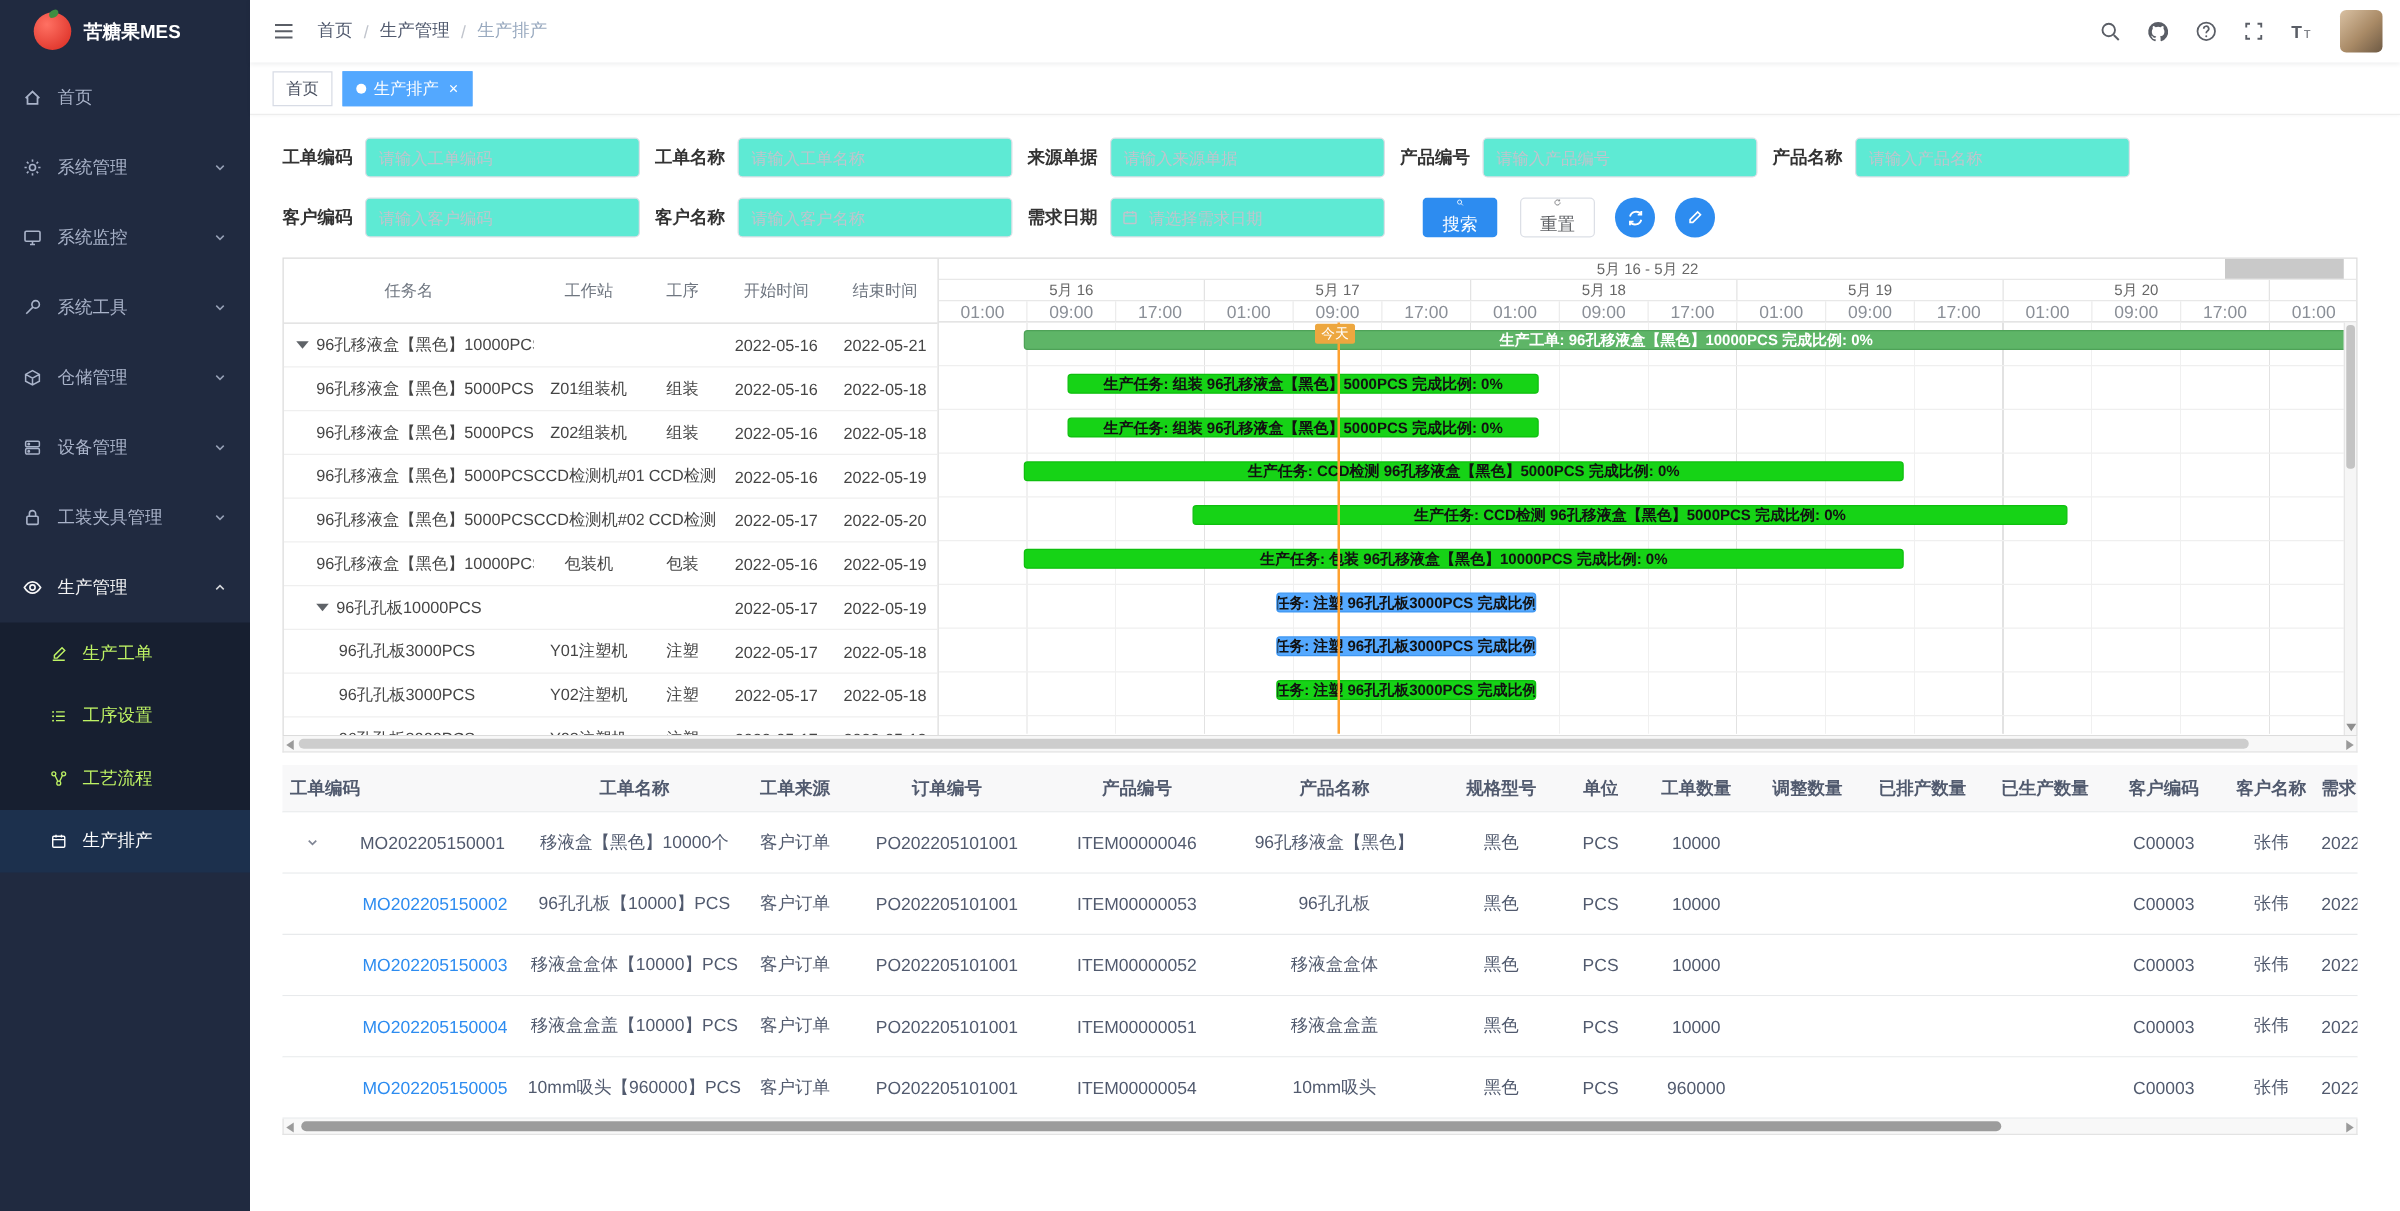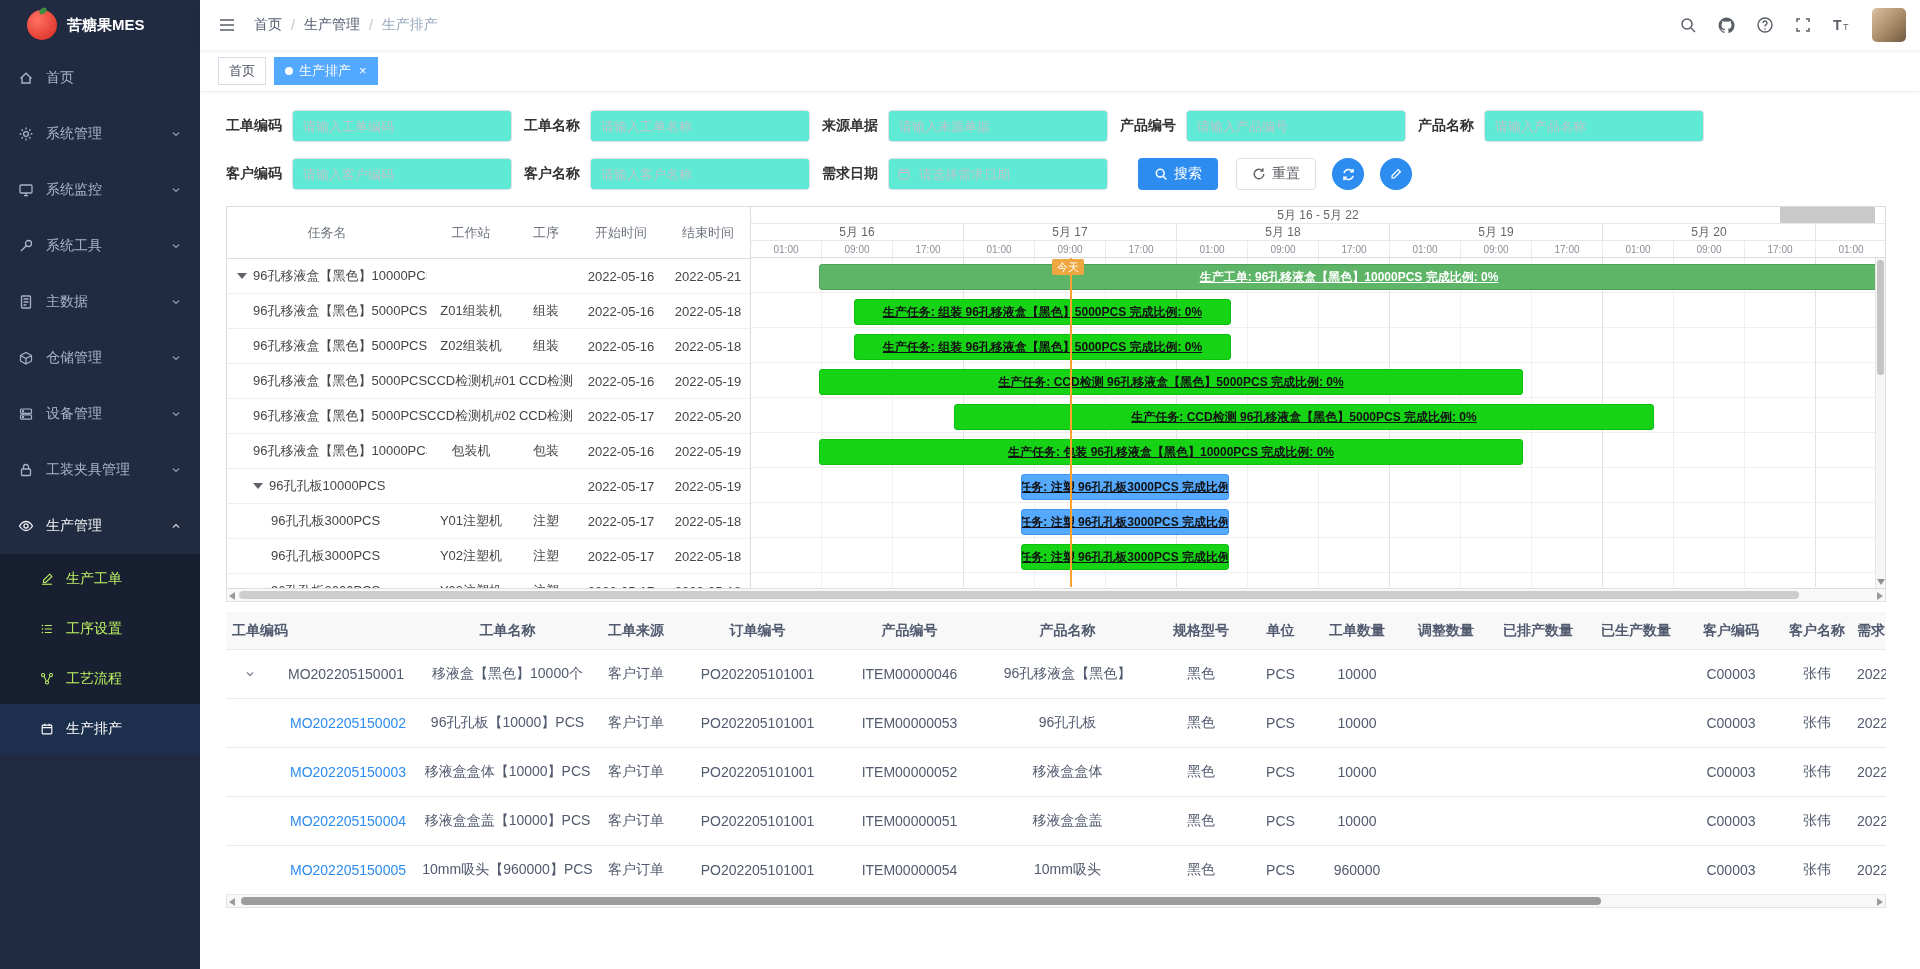--- a/index.html
+++ b/index.html
@@ -44,21 +44,21 @@
 
   
   .f-row{display:flex;align-items:center;margin-bottom:16px;}
   .f-item{display:flex;align-items:center;margin-right:12px;}
   .f-item label{font-size:14px;font-weight:bold;color:#333;margin-right:10px;white-space:nowrap;}
   .f-item input{width:220px;height:32px;border:1px solid #dcdfe6;border-radius:4px;padding:0 10px;font-size:13px;color:#606266;outline:none;background:#5eead4;}
   .f-item input::placeholder{color:#c0c4cc;}
   .date-wrap{position:relative;}
   .date-wrap input{padding-left:30px;}
   .date-wrap .cal{position:absolute;left:9px;top:9px;color:#c0c4cc;}
-  .btn{height:32px;border-radius:4px;display:inline-flex;align-items:center;gap:6px;font-size:14px;padding:0 15px;cursor:pointer;border:1px solid transparent;white-space:nowrap;}
+  .btn{height:32px;border-radius:4px;display:inline-flex;align-items:center;gap:6px;font-size:14px;padding:0 15px;cursor:pointer;border:1px solid transparent;white-space:nowrap;flex-direction:column;}
   .btn-primary{background:#2d8cf0;color:#fff;margin-left:18px;}
   .btn-plain{background:#fff;border-color:#dcdfe6;color:#606266;margin-left:18px;}
   .btn-circle{width:32px;height:32px;border-radius:50%;background:#2d8cf0;color:#fff;display:inline-flex;align-items:center;justify-content:center;margin-left:16px;cursor:pointer;border:none;}
 
   
   .gantt{width:1660px;border:1px solid #dcdcdc;display:flex;background:#fff;}
   .g-left{width:524px;min-width:524px;border-right:1px solid #dcdcdc;}
   .g-lhead{height:52px;display:flex;align-items:center;border-bottom:1px solid #dcdcdc;color:#6f7680;font-size:13px;}
   .c{flex-shrink:0;text-align:center;white-space:nowrap;overflow:hidden;}
   .c-name{width:200px;}.c-ws{width:88px;}.c-proc{width:62px;}.c-start{width:88px;}.c-end{width:86px;}
@@ -68,26 +68,26 @@
   .ind0{padding-left:10px;}.ind1{padding-left:26px;}.ind2{padding-left:26px;}.ind3{padding-left:44px;}
   .tri{width:0;height:0;border-left:5px solid transparent;border-right:5px solid transparent;border-top:6px solid #5f6368;flex-shrink:0;cursor:pointer;}
 
   .g-right{flex:1;position:relative;overflow:hidden;}
   .g-range{height:17px;line-height:17px;text-align:center;font-size:12px;color:#666;border-bottom:1px solid #e8e8e8;position:relative;}
   .g-range .grey{position:absolute;right:10px;top:0;width:95px;height:100%;background:#c9c9c9;}
   .g-days{display:flex;height:17px;border-bottom:1px solid #e8e8e8;}
   .g-day{width:213px;flex-shrink:0;text-align:center;font-size:12px;color:#666;line-height:17px;border-right:1px solid #e3e3e3;}
   .g-day-partial{width:71px;}
   .g-hours{display:flex;height:17px;border-bottom:1px solid #dcdcdc;}
-  .g-hour{width:71px;flex-shrink:0;text-align:center;font-size:10px;color:#8a8f97;line-height:17px;border-right:1px solid #ececec;}
+  .g-hour{width:71px;flex-shrink:0;text-align:center;font-size:14px;color:#8a8f97;line-height:17px;border-right:1px solid #ececec;}
   .g-body{position:relative;height:329px;background-image:
      repeating-linear-gradient(to right,transparent 0,transparent 212px,#e2e2e2 212px,#e2e2e2 213px),
      repeating-linear-gradient(to right,transparent 0,transparent 70px,#f0f0f0 70px,#f0f0f0 71px);}
   .g-row{height:35px;border-bottom:1px solid #efefef;position:relative;}
-  .bar{position:absolute;top:6px;height:26px;border-radius:3px;display:flex;align-items:center;justify-content:center;font-size:12px;font-weight:bold;white-space:nowrap;overflow:hidden;padding:0 4px;z-index:2;cursor:pointer;text-decoration:underline;}
+  .bar{position:absolute;top:6px;height:16px;border-radius:3px;display:flex;align-items:center;justify-content:center;font-size:12px;font-weight:bold;white-space:nowrap;overflow:hidden;padding:0 4px;z-index:2;cursor:pointer;}
   .bar-wo{background:#5eb567;border:1px solid #4ea257;color:#fff;}
   .bar-task{background:#16d316;border:1px solid #0fbf0f;color:#111;}
   .bar-sel{background:#55a9ff;border:1px solid #3f97f2;color:#111;}
   .today-line{position:absolute;top:0;bottom:0;left:319px;width:2px;background:#ffa12f;z-index:6;}
   .today-tag{position:absolute;left:301px;top:1px;z-index:7;background:#eda73f;color:#fff;font-size:11px;line-height:16px;padding:0 5px;border-radius:2px;}
   .vscroll{position:absolute;top:51px;right:0;bottom:0;width:10px;background:#f6f6f6;border-left:1px solid #e6e6e6;z-index:8;}
   .vthumb{position:absolute;top:2px;left:1px;width:7px;height:115px;background:#c4c4c4;border-radius:3px;cursor:pointer;}
   .varrow{position:absolute;bottom:3px;left:1px;width:0;height:0;border-left:4px solid transparent;border-right:4px solid transparent;border-top:6px solid #8f8f8f;cursor:pointer;}
 
   .hscroll{width:1660px;height:13px;border:1px solid #e3e3e3;border-top:none;background:#f8f8f8;position:relative;}
@@ -147,30 +147,20 @@
         <svg class="chev" width="12" height="12" viewBox="0 0 16 16" fill="none" stroke="currentColor" stroke-width="1.6">
             <path d="M4 6 L8 10 L12 6"></path>
           </svg>
       </div>
       <div class="menu-item">
         <svg width="16" height="16" viewBox="0 0 16 16" fill="none" stroke="currentColor" stroke-width="1.3">
             <circle cx="10.5" cy="5.5" r="3"></circle>
             <path d="M3 13 L8.3 7.7"></path>
           </svg>
         <span class="mi-label">系统工具</span>
-        <svg class="chev" width="12" height="12" viewBox="0 0 16 16" fill="none" stroke="currentColor" stroke-width="1.6">
-            <path d="M4 6 L8 10 L12 6"></path>
-          </svg>
-      </div>
-      <div class="menu-item">
-        <svg width="16" height="16" viewBox="0 0 16 16" fill="none" stroke="currentColor" stroke-width="1.3">
-            <rect x="3.5" y="2" width="9" height="12" rx="1"></rect>
-            <path d="M5.5 5 H10.5 M5.5 8 H10.5 M5.5 11 H8.5"></path>
-          </svg>
-        <span class="mi-label">主数据</span>
         <svg class="chev" width="12" height="12" viewBox="0 0 16 16" fill="none" stroke="currentColor" stroke-width="1.6">
             <path d="M4 6 L8 10 L12 6"></path>
           </svg>
       </div>
       <div class="menu-item">
         <svg width="16" height="16" viewBox="0 0 16 16" fill="none" stroke="currentColor" stroke-width="1.2">
             <path d="M2.5 5.5 L8 2.5 L13.5 5.5 V11 L8 14 L2.5 11 Z M2.5 5.5 L8 8.5 L13.5 5.5 M8 8.5 V14"></path>
           </svg>
         <span class="mi-label">仓储管理</span>
         <svg class="chev" width="12" height="12" viewBox="0 0 16 16" fill="none" stroke="currentColor" stroke-width="1.6">

